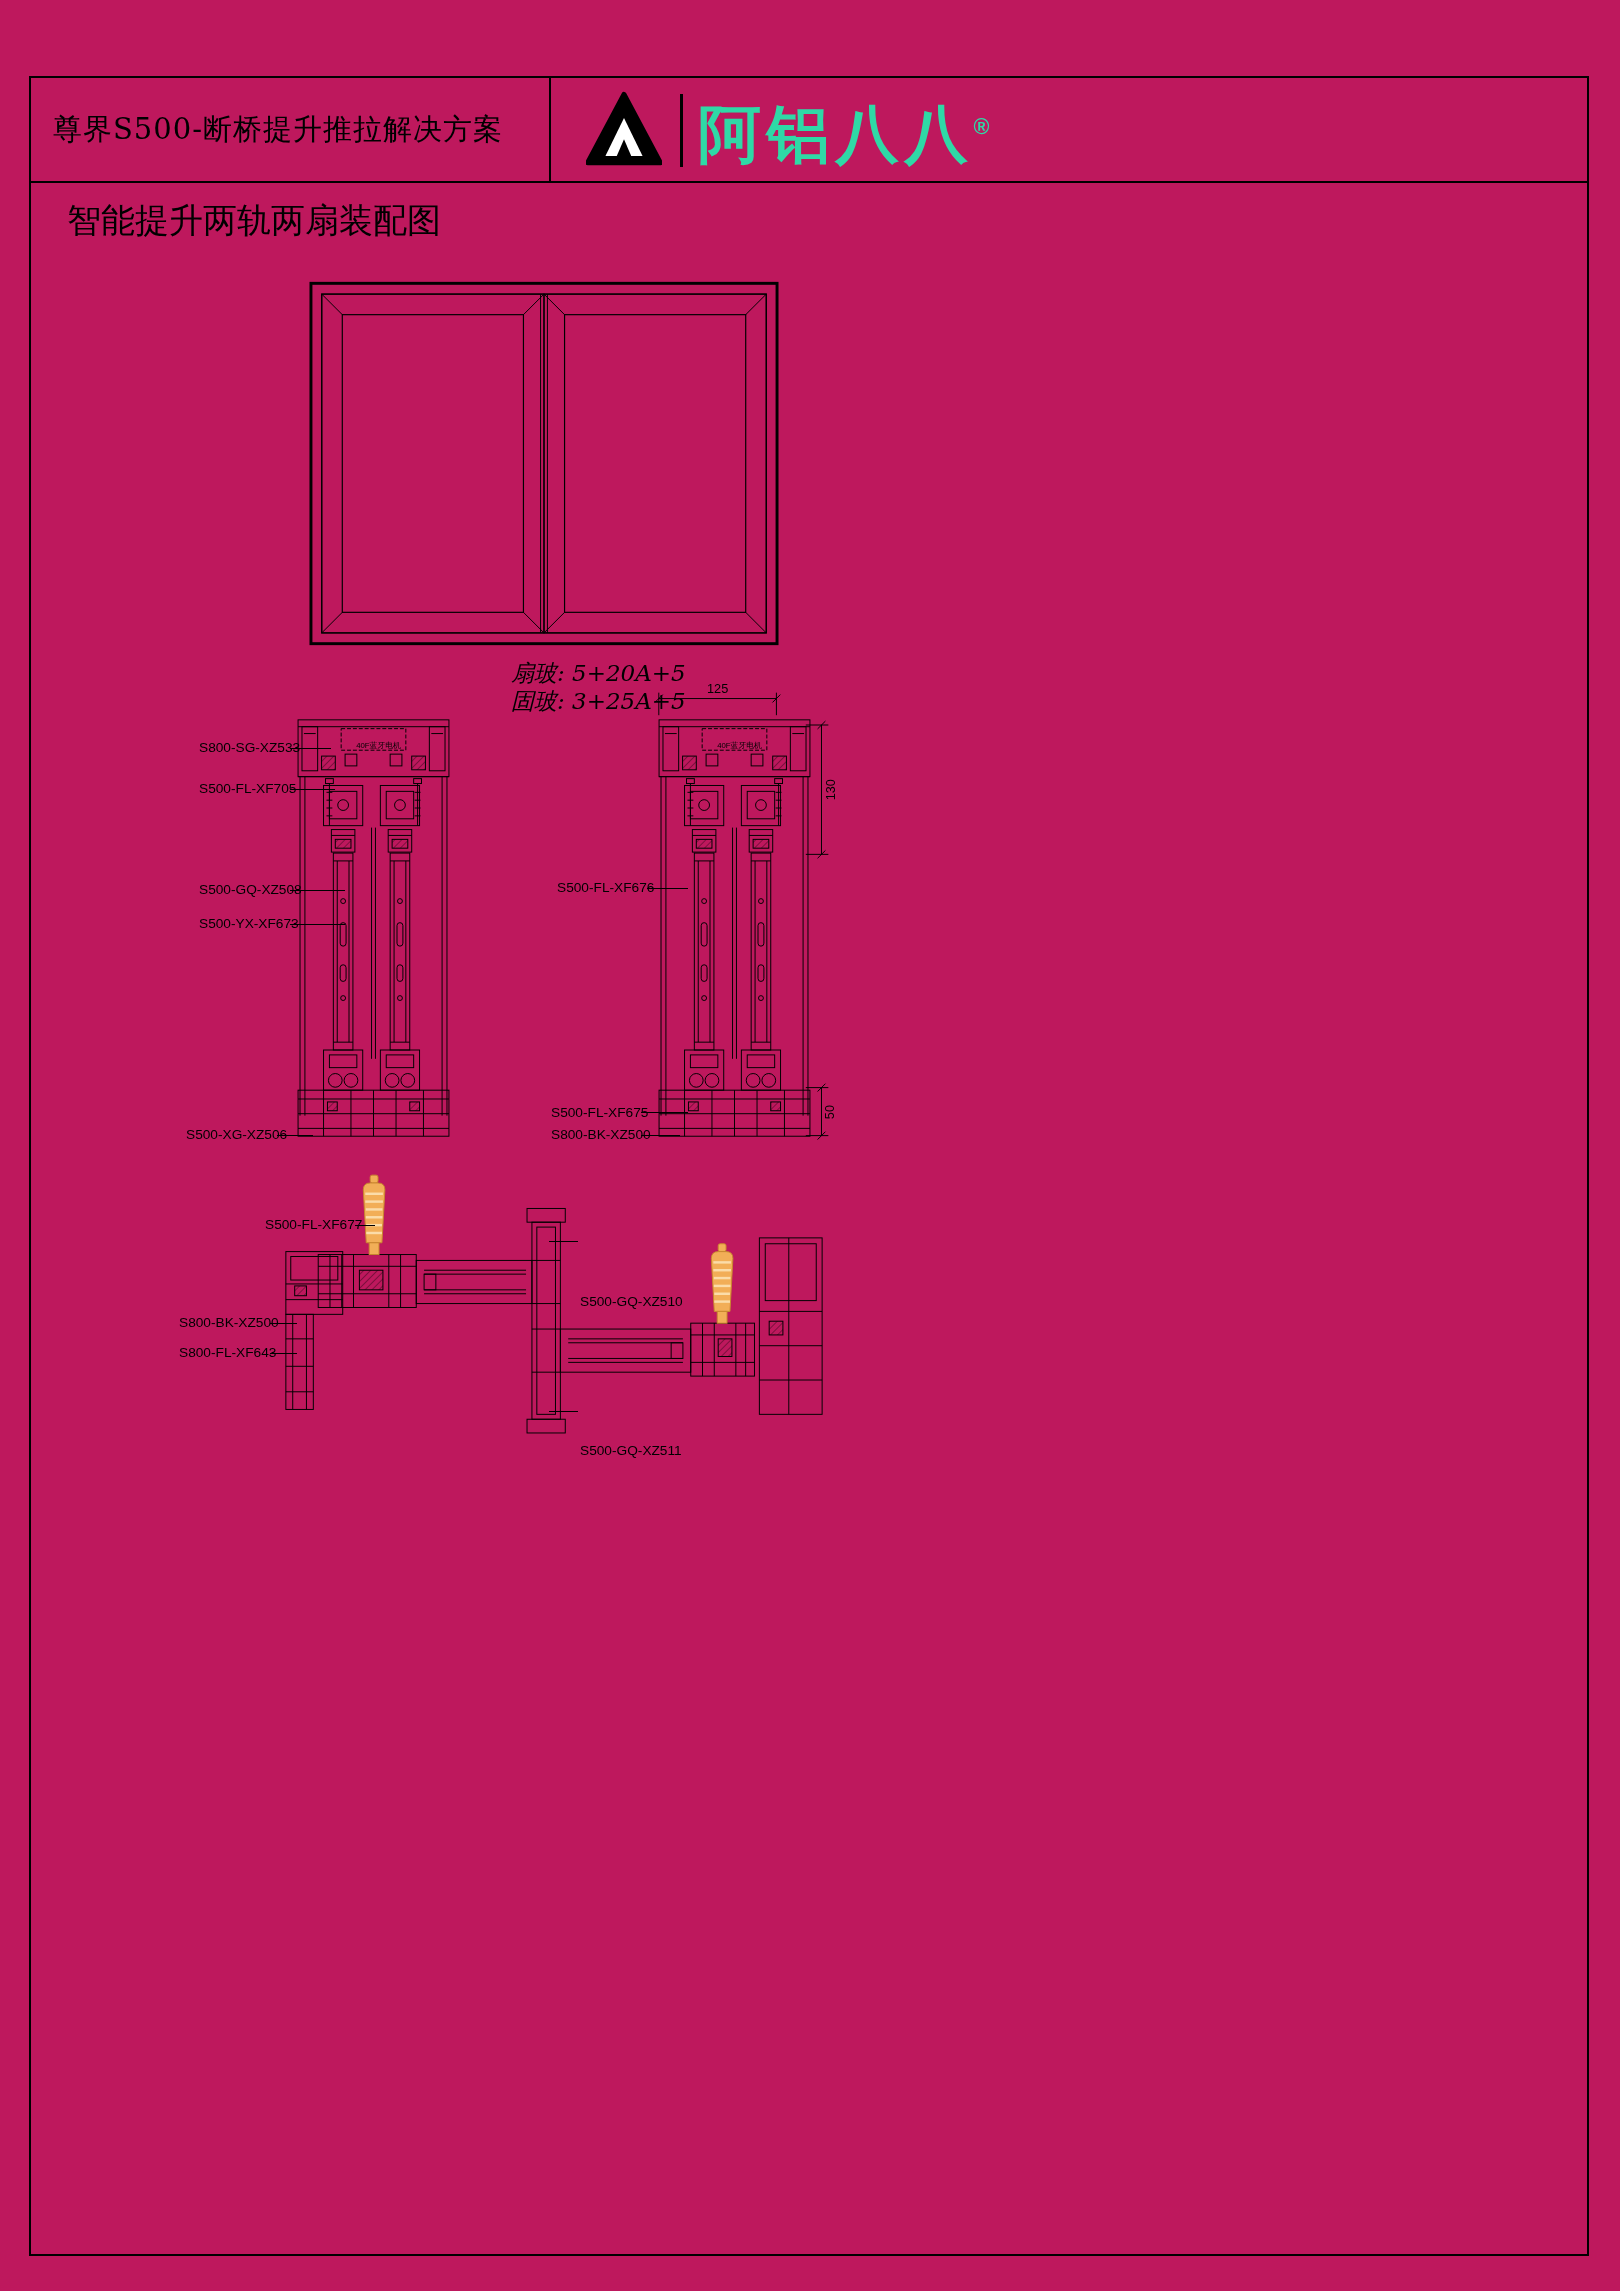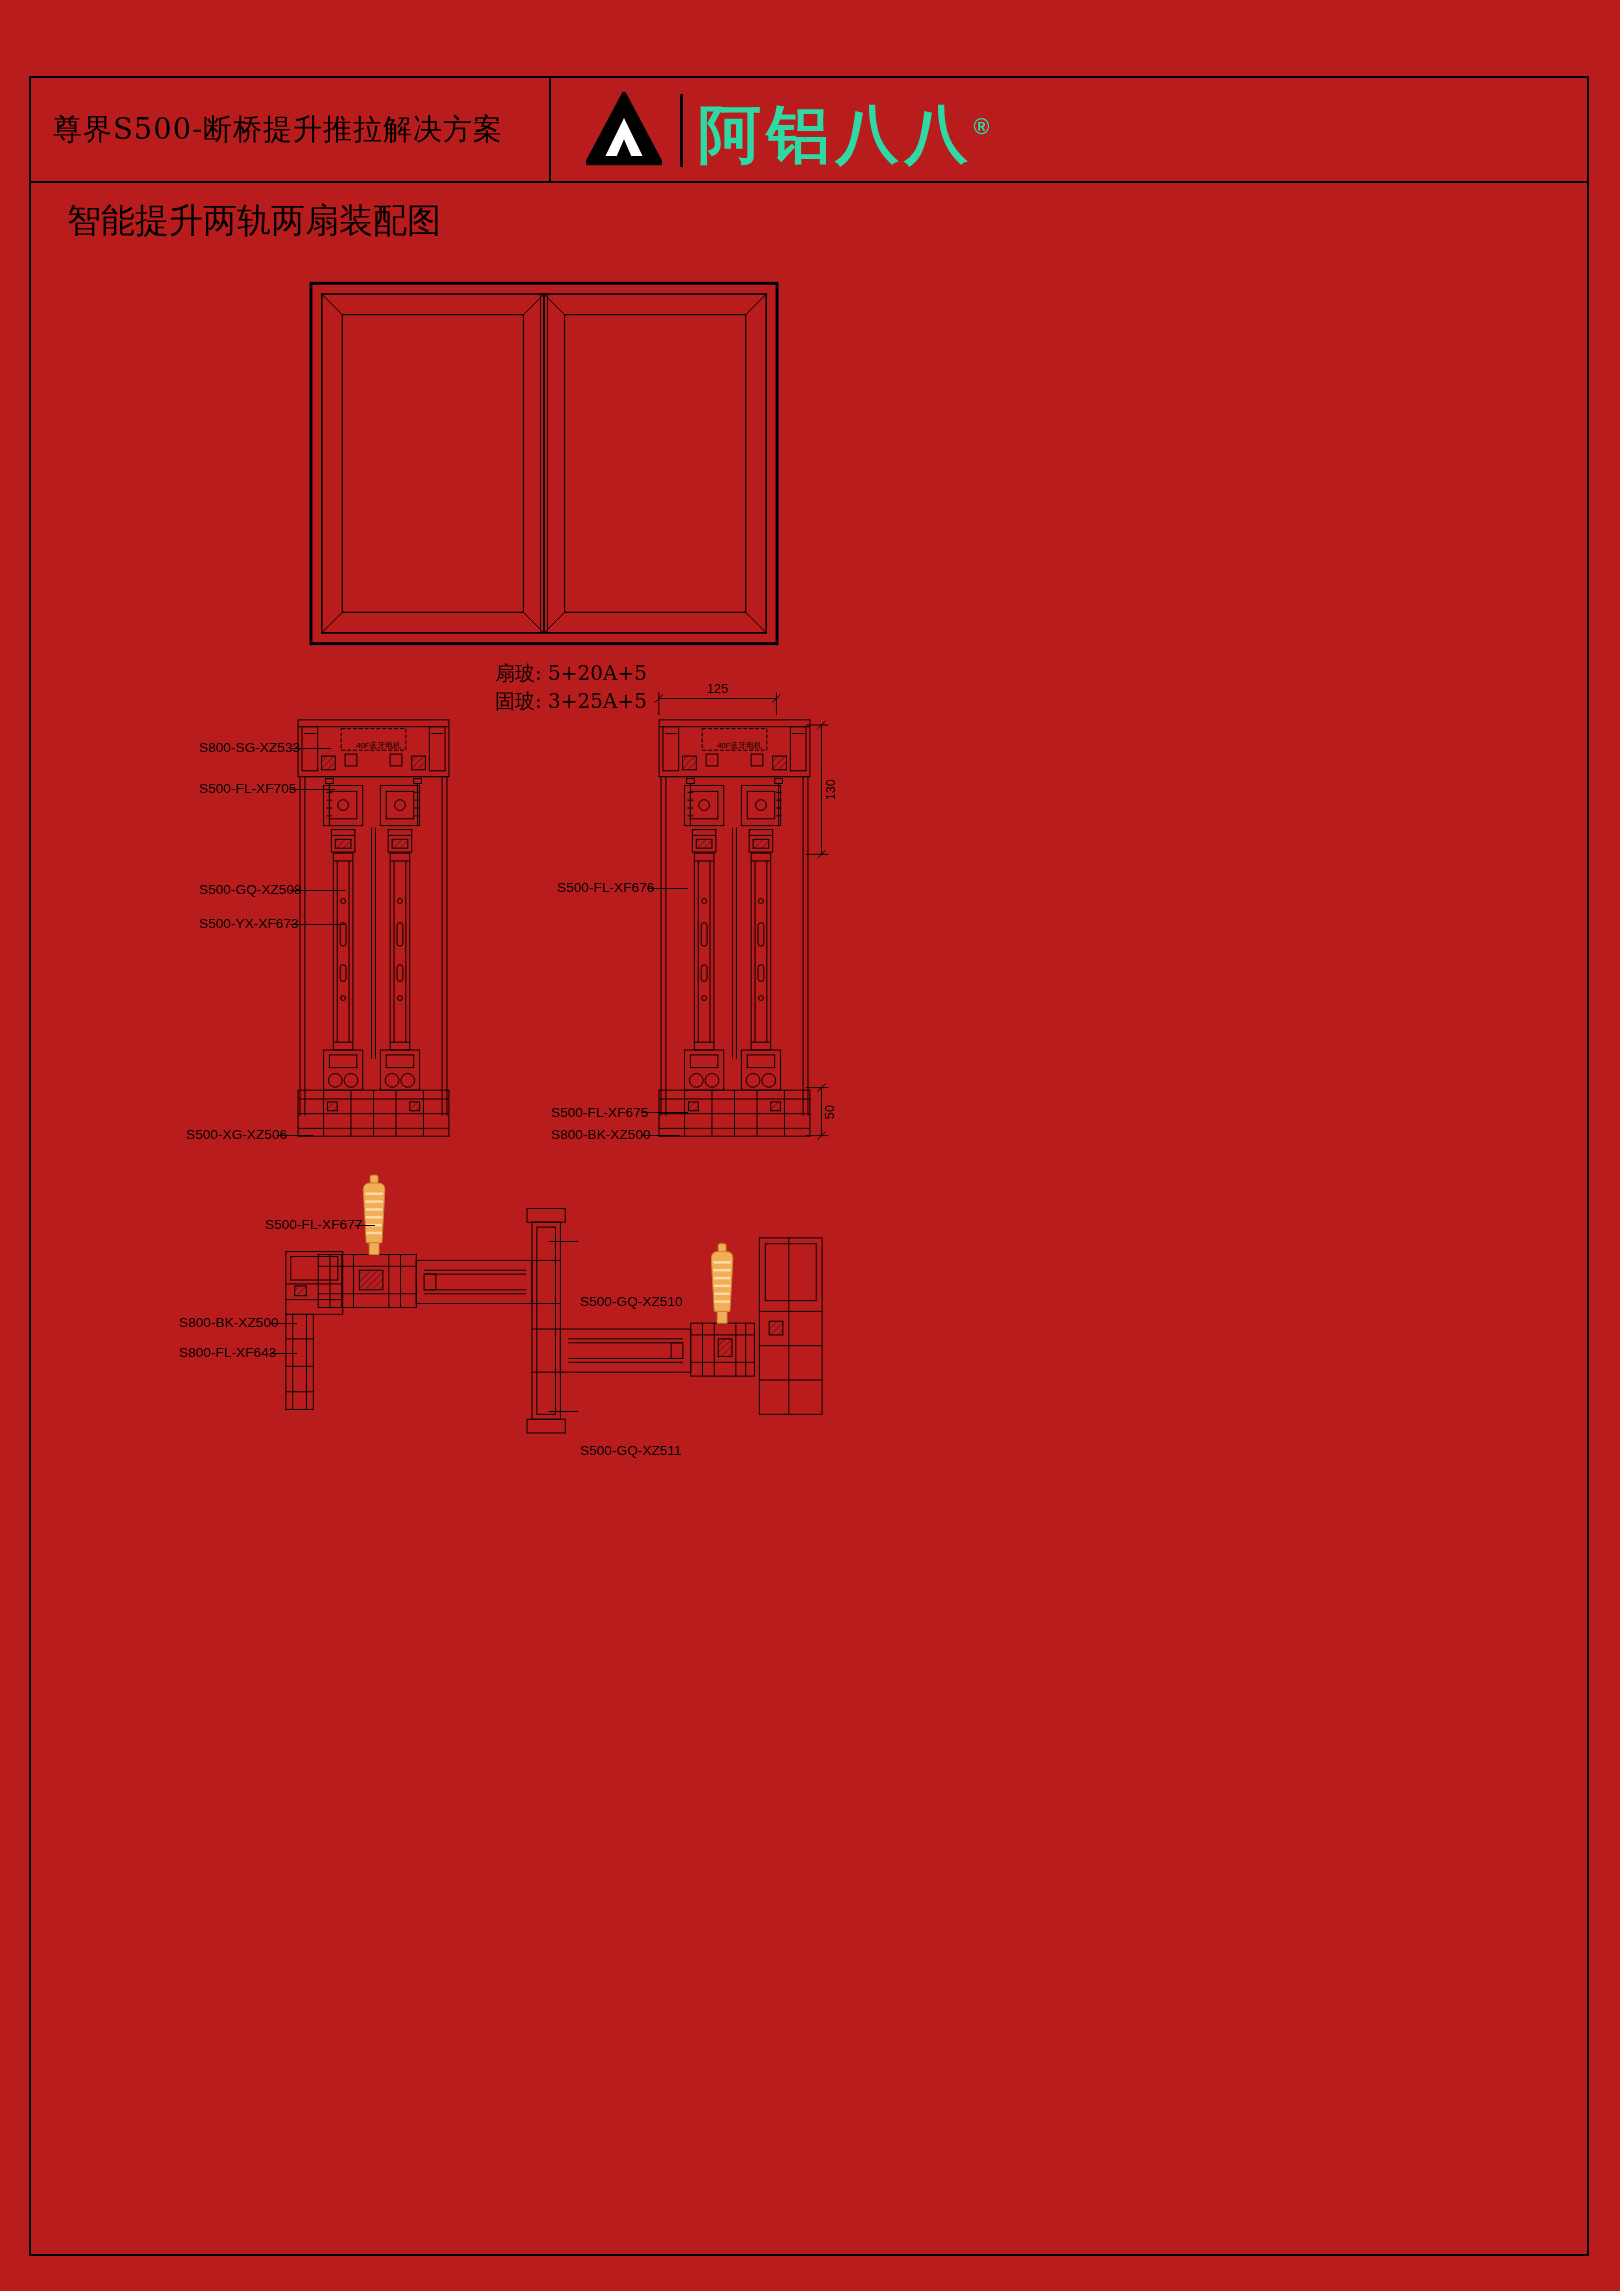--- a/index.html
+++ b/index.html
@@ -1,18 +1,18 @@
 <!DOCTYPE html>
 <html style="--handle-fill: #F2AE57; --handle-stripe: #FBDCA9; --handle-outline: #C9872F; --line: #000000; --brand-color: #2FD9A6;"><head>
 <meta charset="utf-8">
 <style>
   * { margin:0; padding:0; box-sizing:border-box; }
   html,body { background:#ffffff; }
   .page {
-    position:relative; width:1620px; height:2292px; background:#b91c1c;
+    position:relative; width:1620px; height:2292px; background:#be185d;
     font-family:"Liberation Sans", sans-serif; color:#000; overflow:hidden;
   }
   .abs { position:absolute; }
   .hline { background:#000; height:2px; }
   .vline { background:#000; width:2px; }
   .border-frame {
     left:29px; top:76px; width:1560px; height:2180px;
     border:2px solid #000;
   }
   .page-title {
@@ -26,23 +26,23 @@
     font-size:34px; white-space:nowrap;
   }
   .brand-name {
     left:698px; top:92px;
     font-size:63px; font-weight:700; letter-spacing:5.9px;
     color:var(--brand-color,#2FD9A6); white-space:nowrap;
   }
   .reg-mark { font-size:21.6px; vertical-align:super; letter-spacing:0; }
   .brand-divider { left:680px; top:94px; width:2.9px; height:73px; background:#000; }
   .glass-specs {
-    left:495px; top:659px;
+    left:511px; top:659px;
     font-family:"DejaVu Serif","Liberation Serif",serif;
-    font-size:20px; line-height:28px; white-space:nowrap;
+    font-size:23px; line-height:28px; white-space:nowrap;font-style:italic;
   }
   .part-label { font-size:13.7px; white-space:nowrap; }
   .leader { height:1px; background:#000; }
   .motor-label {
     font-size:7.8px; width:71px; text-align:center;
     white-space:nowrap; overflow:hidden;
   }
   svg { display:block; }
 </style>
 </head>

